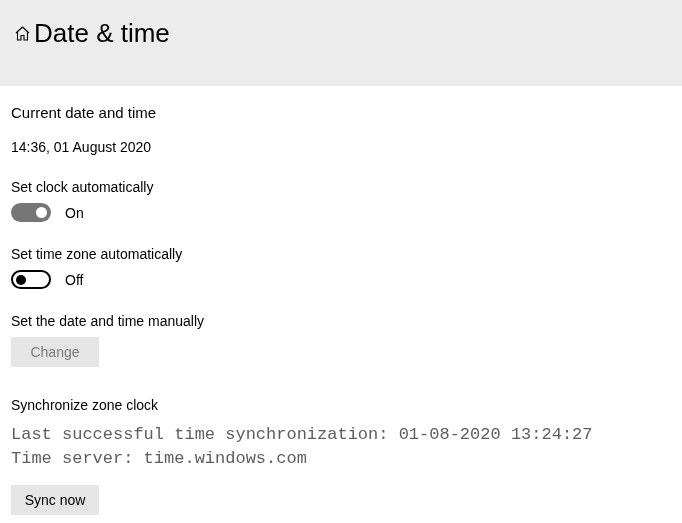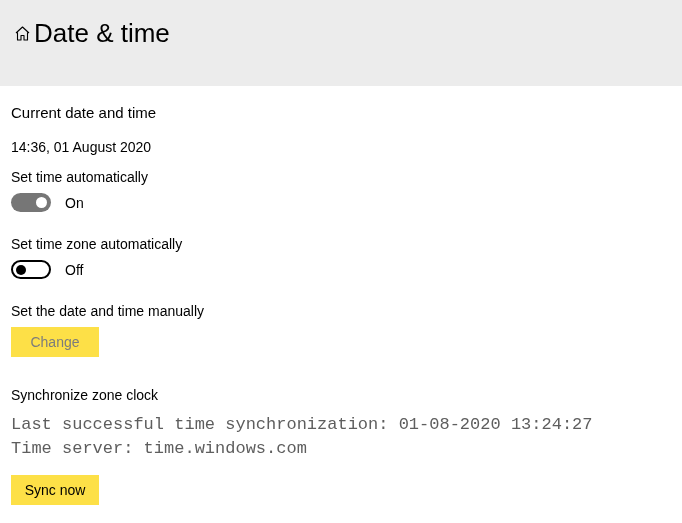--- a/index.html
+++ b/index.html
@@ -69,21 +69,21 @@
     .content {
       padding: 18px 11px 0 11px;
     }
     .section-heading {
       font-size: 15px;
       font-weight: 500;
       margin-bottom: 18px;
     }
     .datetime-text {
       font-size: 14px;
-      margin-bottom: 14px;
+      margin-bottom: 24px;
     }
     .setting-label {
       font-size: 14px;
       margin-bottom: 8px;
     }
     .toggle-row {
       display: flex;
       align-items: center;
       margin-bottom: 24px;
     }
@@ -119,21 +119,21 @@
       height: 10px;
       border-radius: 50%;
       background: #000;
       top: 2.5px;
       left: 3px;
     }
     .toggle-text {
       font-size: 14px;
     }
     .btn {
-      background: #fde047;
+      background: #e5e5e5;
       border: none;
       font-family: inherit;
       font-size: 14px;
       padding: 7px 0;
       cursor: pointer;
       min-width: 88px;
       text-align: center;
     }
     .btn.disabled {
       color: #7c7c7c;
@@ -167,21 +167,21 @@
         </svg>
     </div>
     <h1 class="page-title">Date &amp; time</h1>
   </div>
 </div>
 
 <div class="content">
   <h2 class="section-heading">Current date and time</h2>
   <div class="datetime-text">14:36, 01 August 2020</div>
 
-  <div class="setting-label">Set time automatically</div>
+  <div class="setting-label">Set clock automatically</div>
   <div class="toggle-row">
     <div class="toggle on"></div>
     <span class="toggle-text">On</span>
   </div>
 
   <div class="setting-label">Set time zone automatically</div>
   <div class="toggle-row">
     <div class="toggle off"></div>
     <span class="toggle-text">Off</span>
   </div>

